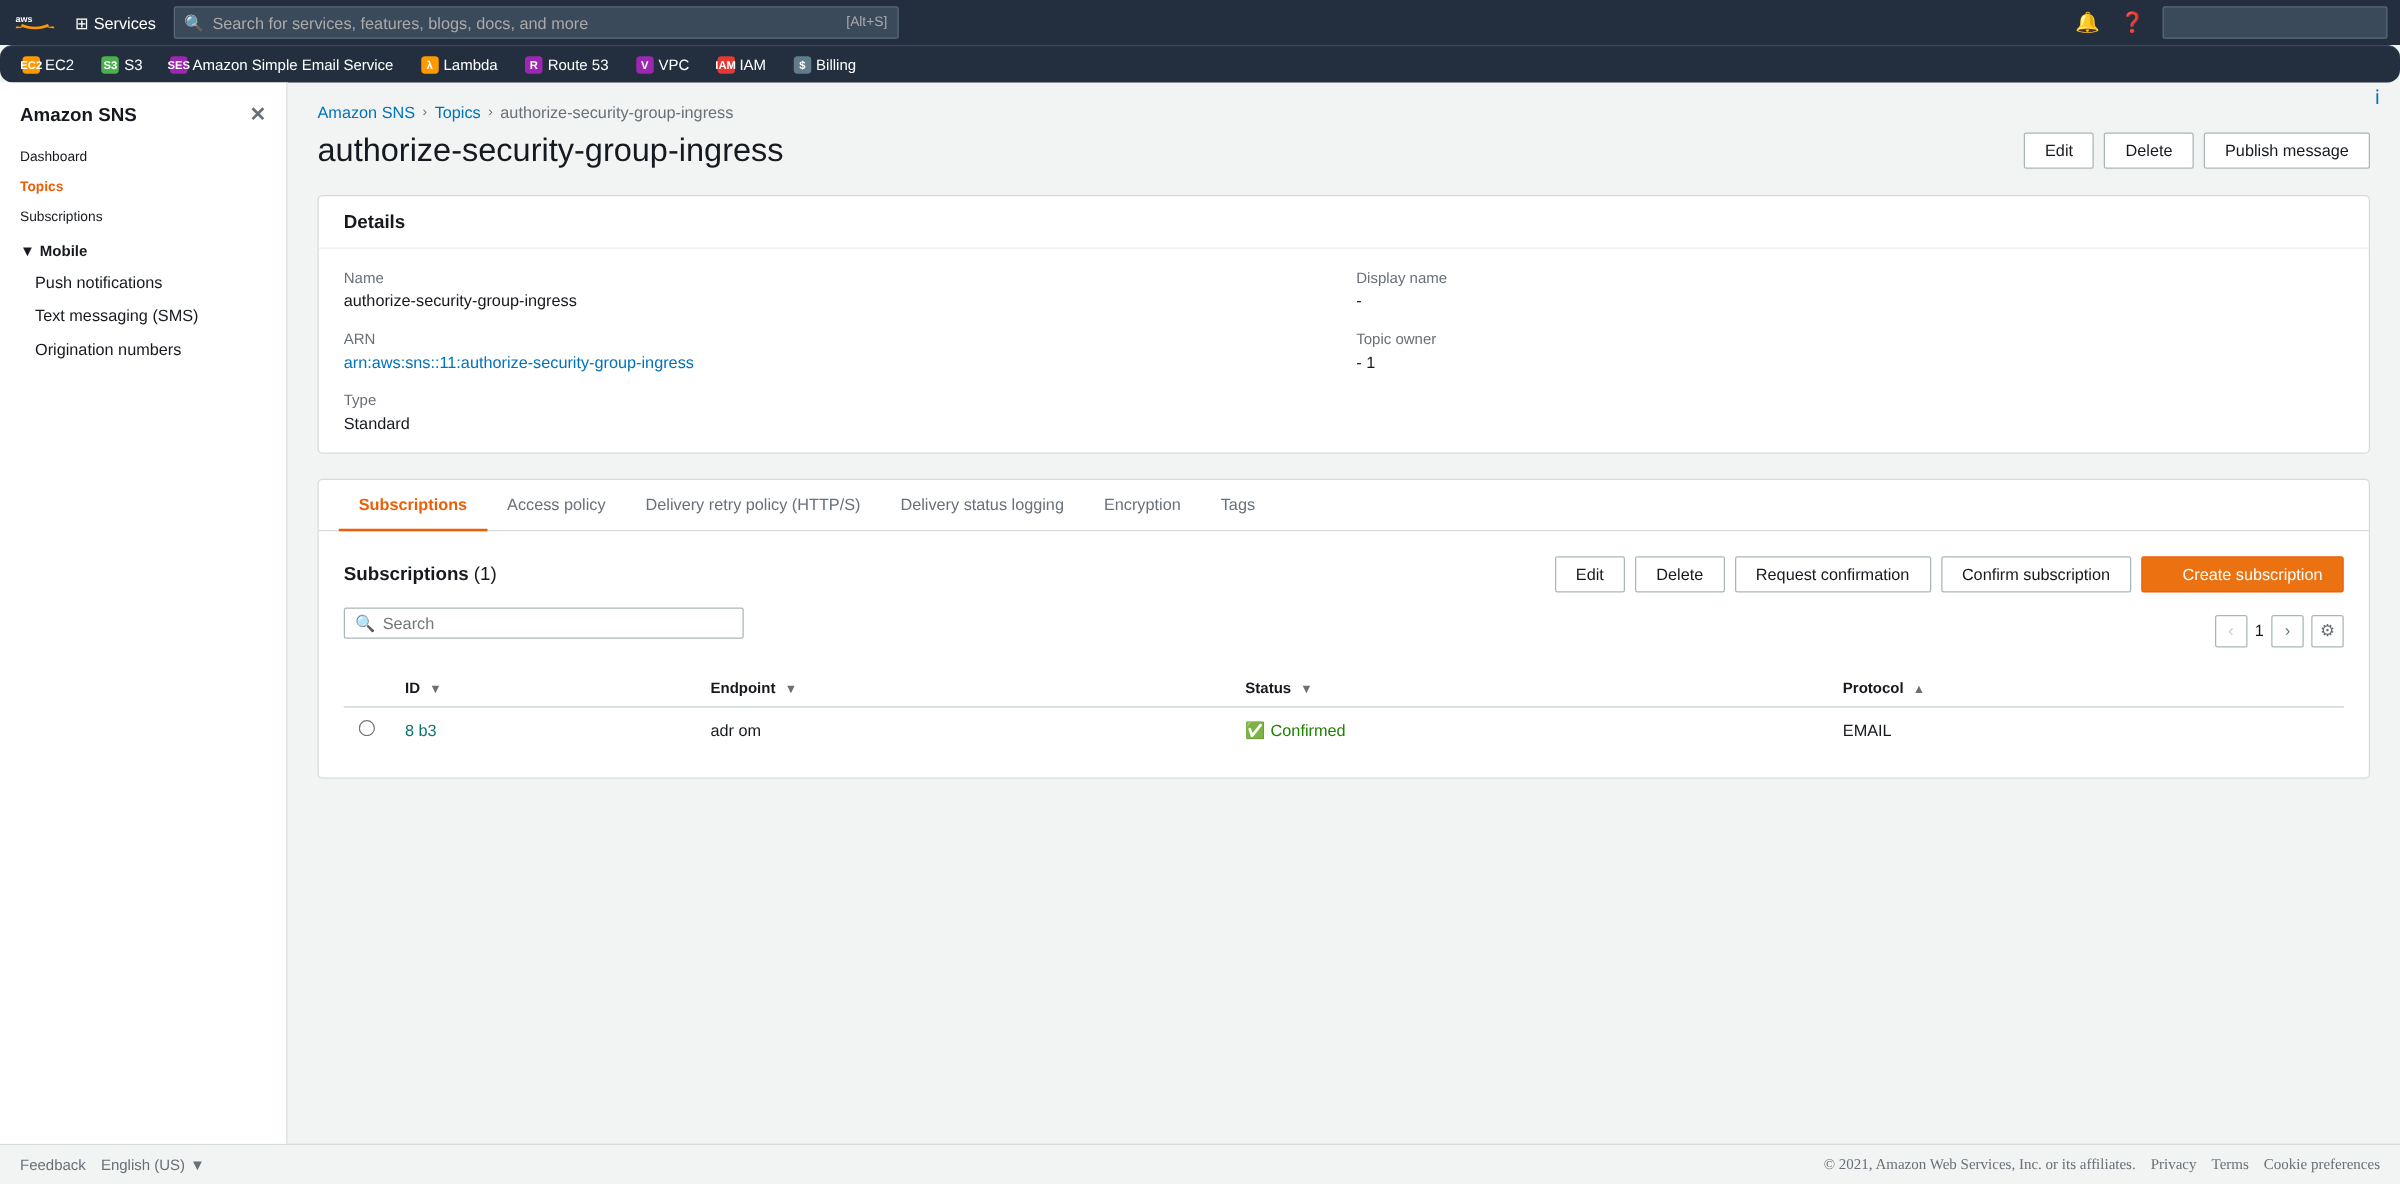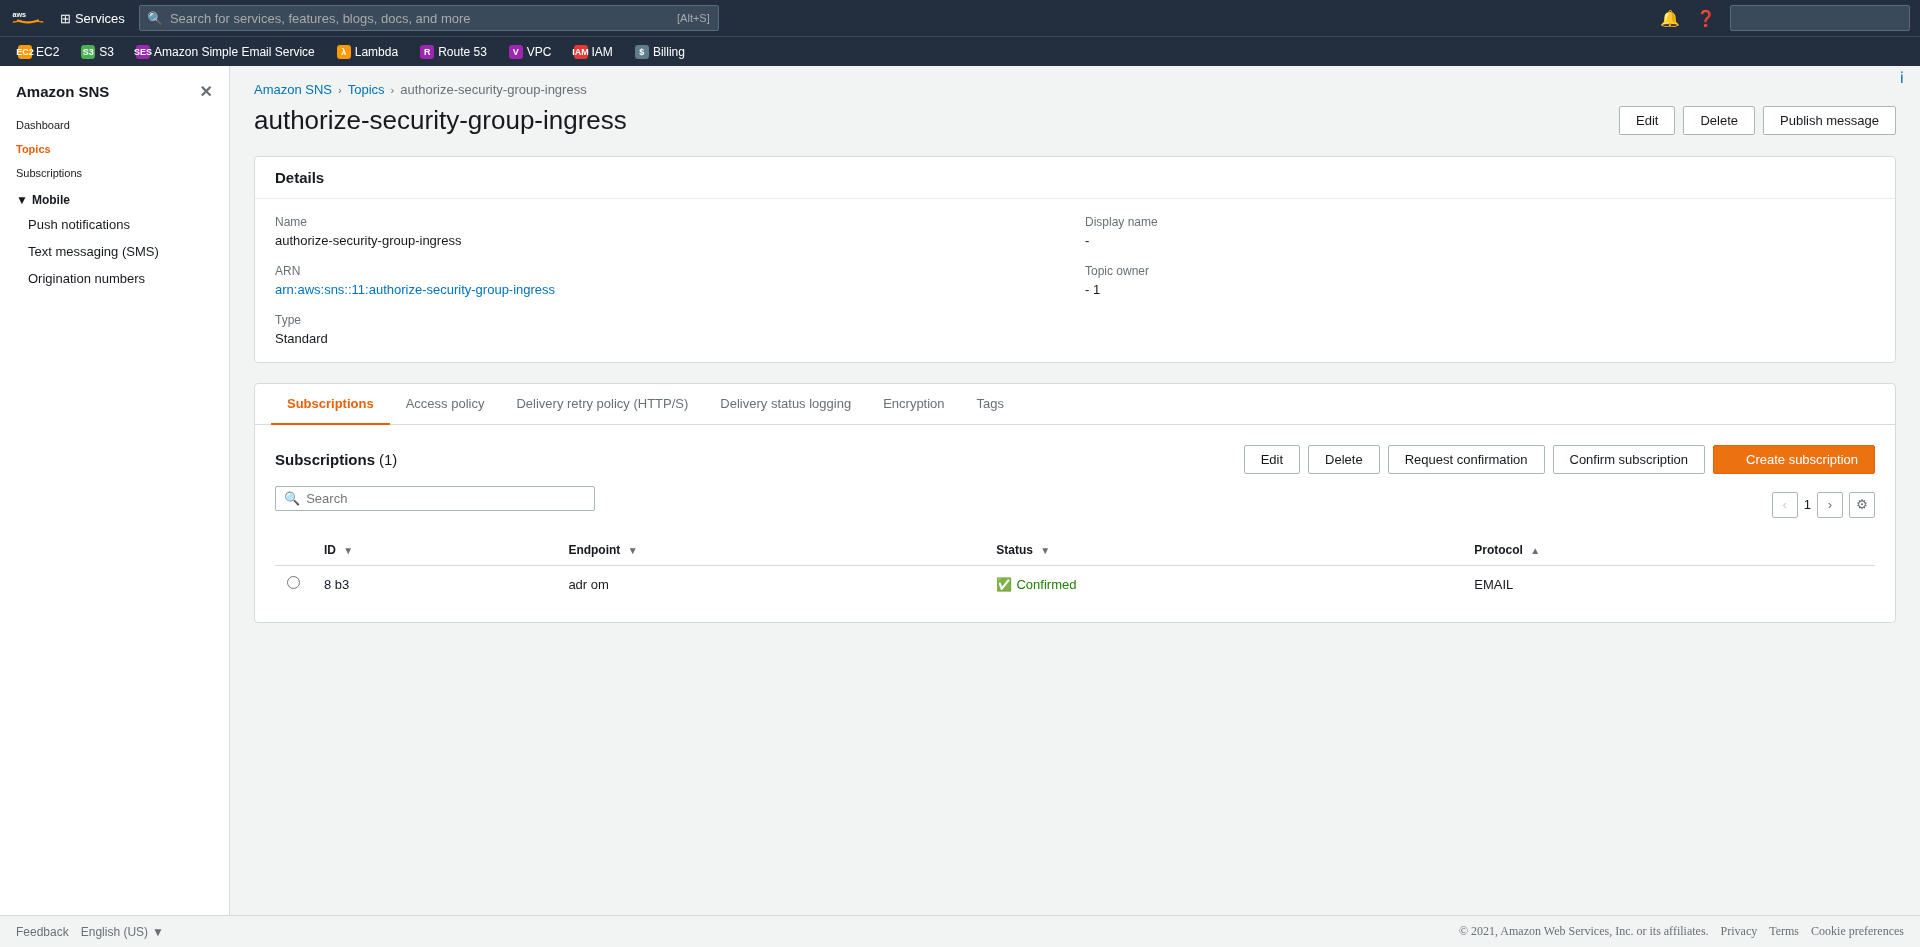--- a/index.html
+++ b/index.html
@@ -88,20 +88,21 @@
 
     
     .service-bar {
       background: #232f3e;
       height: 30px;
       display: flex;
       align-items: center;
       padding: 0 10px;
       gap: 6px;
       border-top: 1px solid #3a4a5a;
+      border-radius: 10px;
     }
     .service-badge {
       display: flex;
       align-items: center;
       gap: 4px;
       padding: 2px 8px;
       border-radius: 2px;
       cursor: pointer;
       font-size: 12px;
       color: #fff;
@@ -381,21 +382,21 @@
       color: #16191f;
     }
     tr:last-child td { border-bottom: none; }
     .status-confirmed {
       color: #1d8102;
       display: flex;
       align-items: center;
       gap: 4px;
     }
     .status-confirmed-icon { color: #1d8102; }
-    .sub-id-link { color: #0f172a; text-decoration: none; text-align: right; }
+    .sub-id-link { color: #0f766e; text-decoration: none; text-align: right; }
 
     
     .footer {
       background: #f2f3f3;
       border-top: 1px solid #d5dbdb;
       height: 32px;
       display: flex;
       align-items: center;
       justify-content: space-between;
       padding: 8px 16px;

